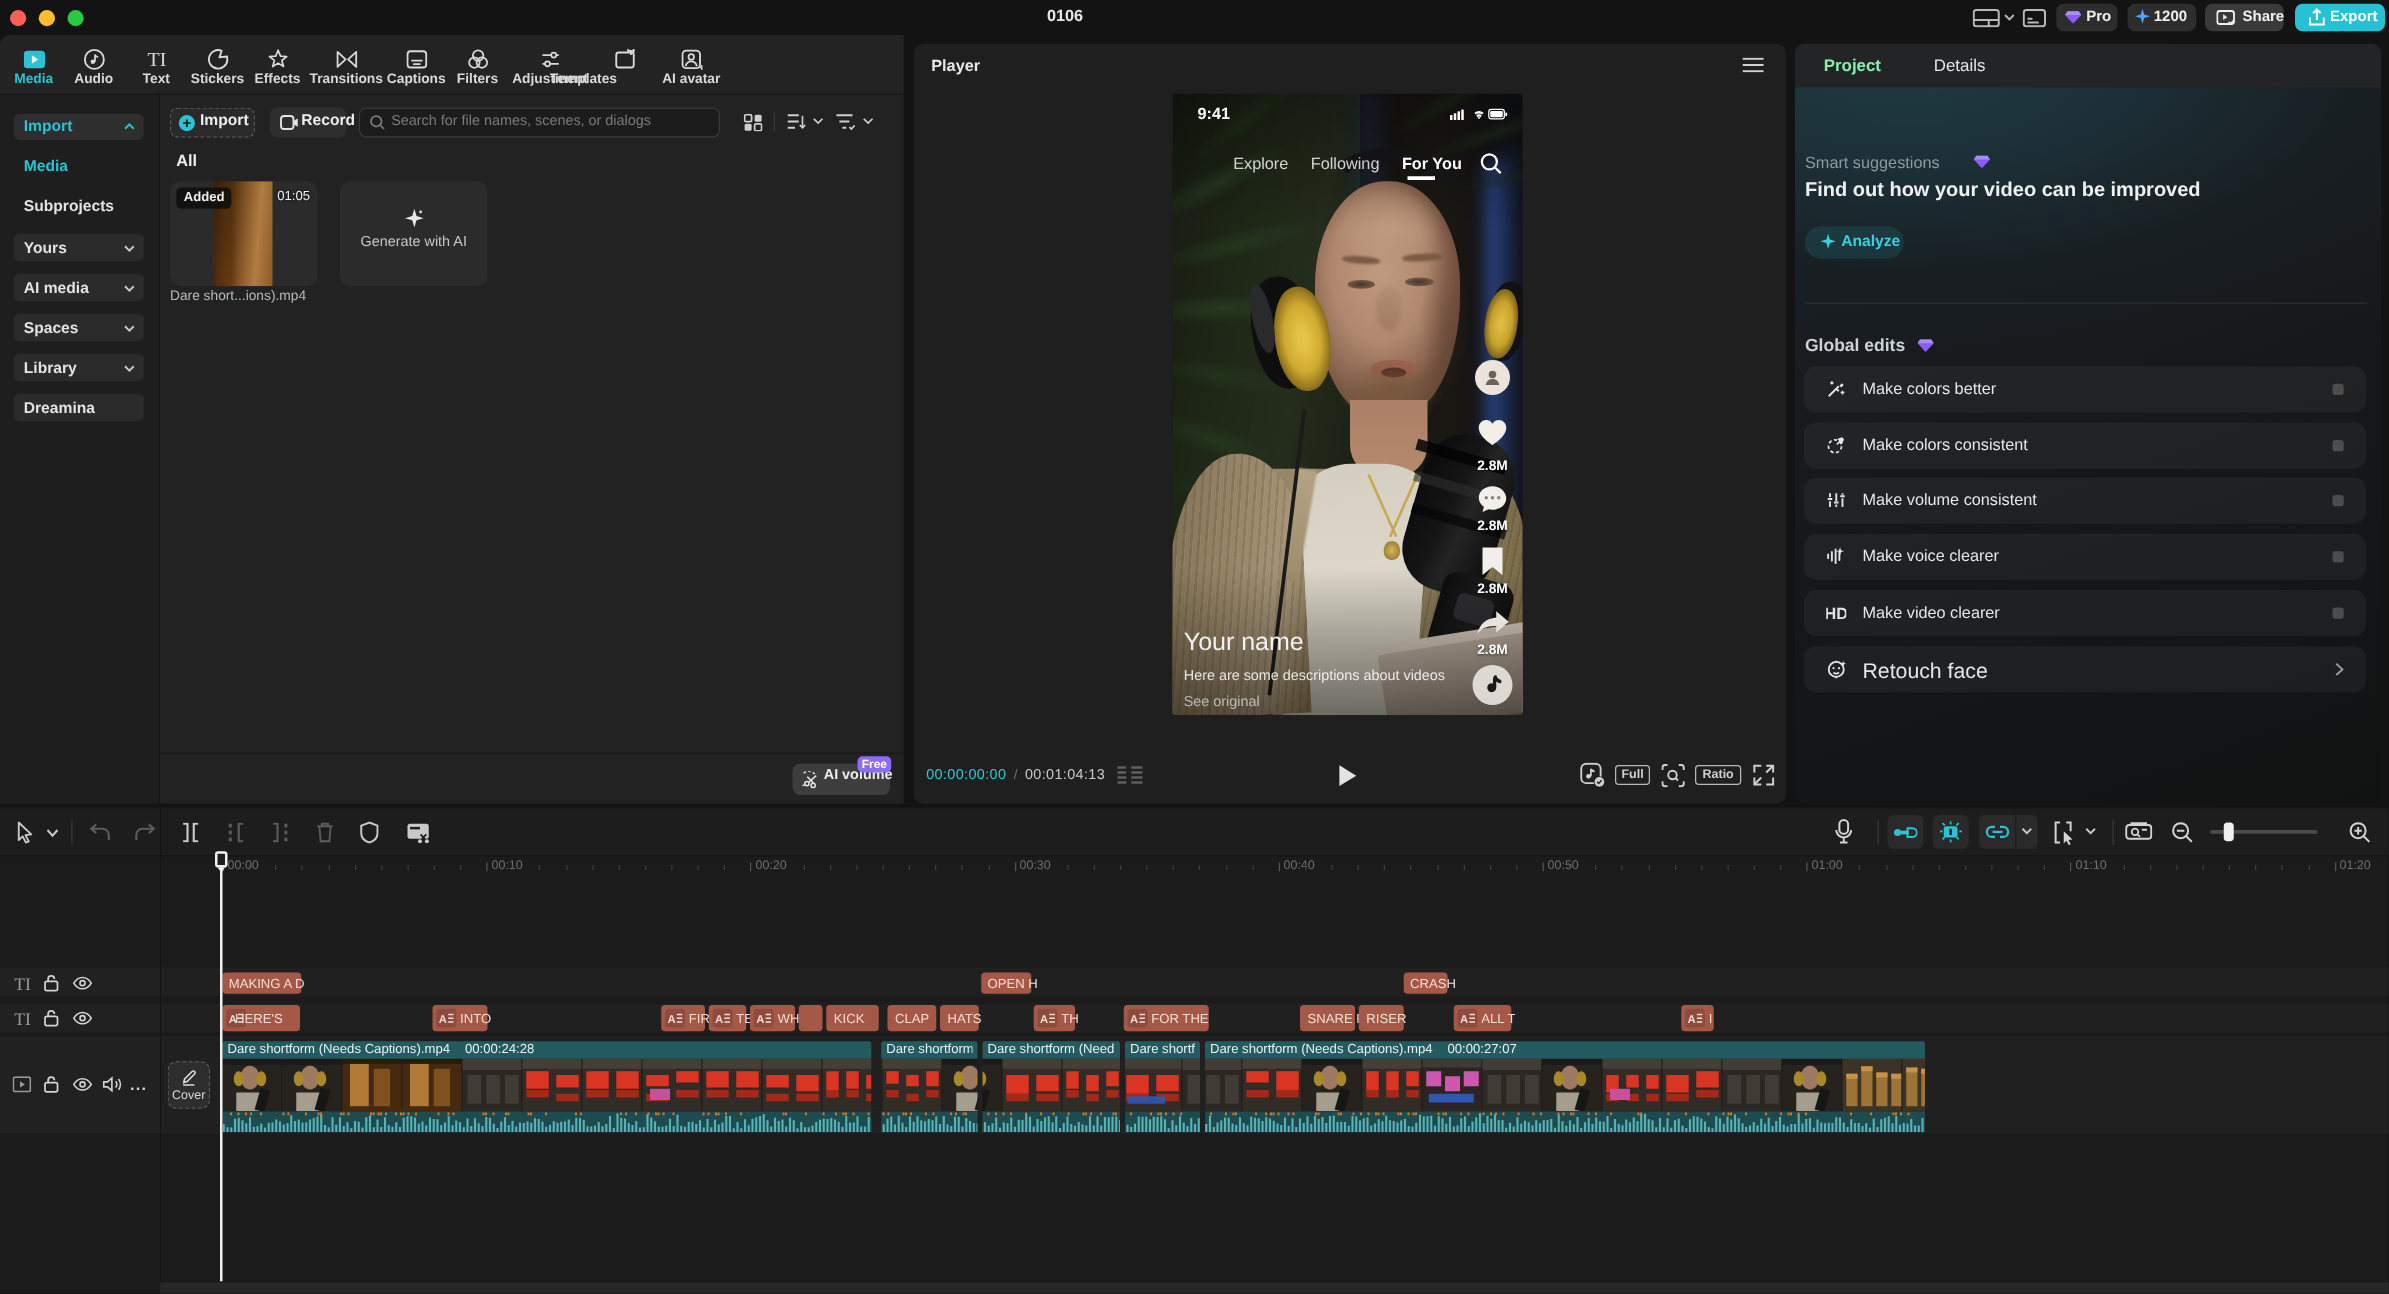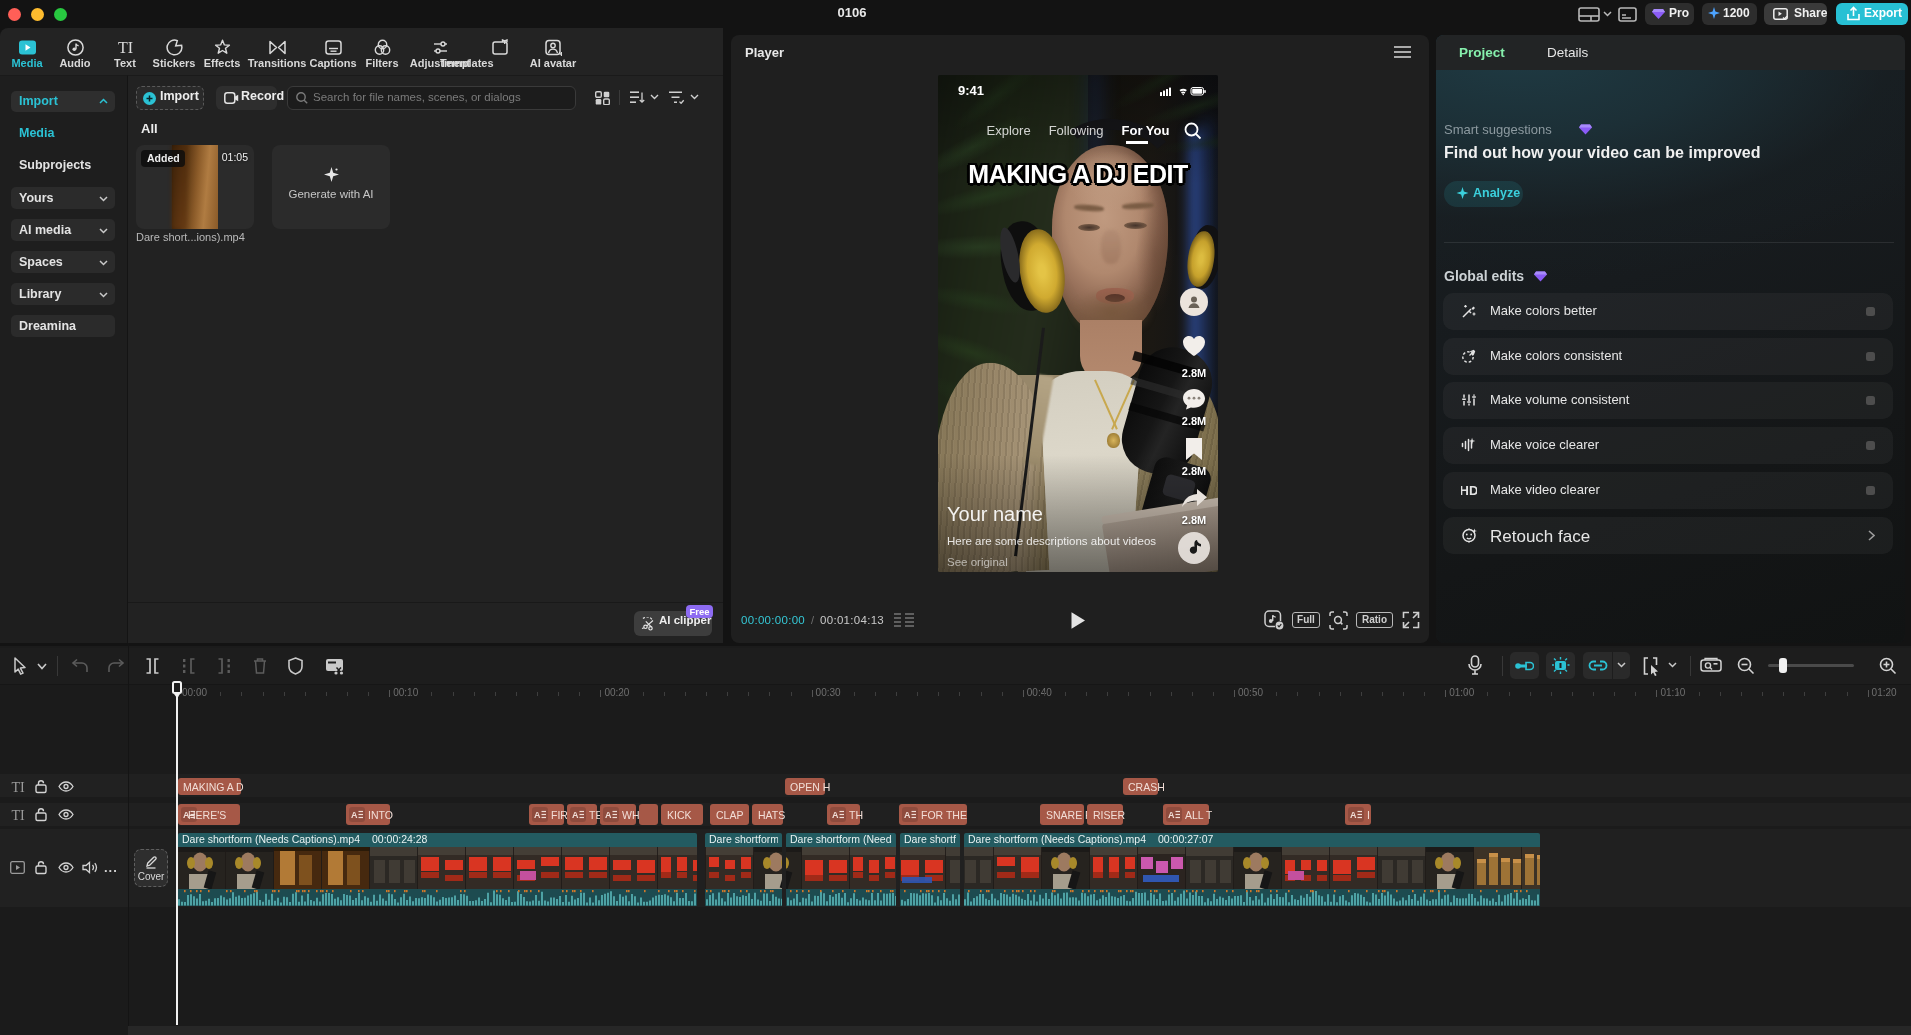--- a/index.html
+++ b/index.html
@@ -200,21 +200,21 @@
 <div class="abs" style="left:272px;top:188px;width:118px;text-align:center;color:#c6c6c6;font-size:11.5px">Generate with AI</div>
 <div class="abs" style="left:128px;top:602px;width:595px;height:1px;background:#191919"></div>
 <div class="abs" style="left:634px;top:611px;width:78px;height:25px;background:#3d3d3d;border-radius:6px"></div>
 <svg class="ic" style="left:641px;top:617px;" width="15" height="14" viewBox="0 0 15 14">
     <path d="M2 1.5a6 6 0 0 1 9.5 2" stroke="#e3e3e3" stroke-width="1.2" fill="none" stroke-dasharray="2.2 1.6"></path>
     <circle cx="4.5" cy="9.8" r="1.7" fill="none" stroke="#e3e3e3" stroke-width="1.2"></circle>
     <circle cx="9.5" cy="11.3" r="1.7" fill="none" stroke="#e3e3e3" stroke-width="1.2"></circle>
     <path d="M5.9 8.9L12 3.5M10.6 10.2L4.8 4.3" stroke="#e3e3e3" stroke-width="1.2"></path>
     <path d="M1 11.5l2-.8" stroke="#e3e3e3" stroke-width="1.2"></path>
   </svg>
-<div class="abs" style="left:659px;top:614px;color:#ededed;font-size:11.5px;font-weight:bold">AI clipper</div>
+<div class="abs" style="left:659px;top:614px;color:#ededed;font-size:11.5px;font-weight:bold">AI volume</div>
 <div class="abs" style="left:686px;top:605px;width:27px;height:13px;background:#8d6bf2;border-radius:4px"></div>
 <div class="abs" style="left:686px;top:606px;width:27px;text-align:center;color:#fff;font-size:9.5px;font-weight:bold">Free</div>
 <div class="abs" style="left:731px;top:35px;width:698px;height:608px;background:#1f1f1f;border-radius:8px"></div>
 <div class="abs" style="left:745px;top:45px;color:#e8e8e8;font-size:13px;font-weight:bold">Player</div>
 <svg class="ic" style="left:1394px;top:46px;" width="17" height="12" viewBox="0 0 17 12">
     <line x1="0" y1="1" x2="17" y2="1" stroke="#cfcfcf" stroke-width="1.6"></line>
     <line x1="0" y1="6" x2="17" y2="6" stroke="#cfcfcf" stroke-width="1.6"></line>
     <line x1="0" y1="11" x2="17" y2="11" stroke="#cfcfcf" stroke-width="1.6"></line>
   </svg>
 <div class="abs" style="left:938px;top:75px;width:280px;height:497px;background:#17181a;border-radius:2px;overflow:hidden">
@@ -284,21 +284,20 @@
       <rect x="31" y="1.5" width="12.5" height="7.5" rx="2" fill="none" stroke="#fff" stroke-width="1"></rect>
       <rect x="32.2" y="2.8" width="10" height="5" rx="1" fill="#fff"></rect>
       <rect x="44.2" y="4" width="1.6" height="3" rx=".8" fill="#fff"></rect>
     </svg>
 <div style="position:absolute;left:0px;top:48px;width:280px;text-align:center;font-size:13px;color:rgba(255,255,255,.8)"><span style="margin:0 9px">Explore</span><span style="margin:0 9px">Following</span><span style="margin:0 9px;color:#fff;font-weight:bold">For You</span></div>
 <div style="position:absolute;left:188px;top:66px;width:22px;height:2.5px;background:#fff"></div>
 <svg style="position:absolute;left:246px;top:47px" width="18" height="18" viewBox="0 0 18 18">
       <circle cx="7.5" cy="7.5" r="6" fill="none" stroke="#fff" stroke-width="1.8"></circle>
       <line x1="12" y1="12" x2="16.5" y2="16.5" stroke="#fff" stroke-width="1.8"></line>
     </svg>
-<div style="position:absolute;left:0;top:85px;width:280px;text-align:center;color:#fff;font-size:25px;font-weight:bold;letter-spacing:-.5px;text-shadow:2px 2px 0 #000,-2px 2px 0 #000,2px -2px 0 #000,-2px -2px 0 #000,0 3px 0 #000,3px 0 0 #000,-3px 0 0 #000">MAKING A DJ EDIT</div>
 <div style="position:absolute;left:242px;top:213px;width:28px;height:28px;background:#ece4dc;border-radius:50%"></div>
 <svg style="position:absolute;left:248px;top:219px" width="16" height="16" viewBox="0 0 16 16">
       <circle cx="8" cy="5.6" r="3" fill="#6b6258"></circle>
       <path d="M2.5 14c.7-3.2 2.8-4.8 5.5-4.8s4.8 1.6 5.5 4.8z" fill="#6b6258"></path>
     </svg>
 <svg style="position:absolute;left:243px;top:259px" width="26" height="24" viewBox="0 0 26 24">
       <path d="M13 22S2 15.5 2 8.2C2 4.5 4.8 2 8 2c2.2 0 4 1.2 5 3 1-1.8 2.8-3 5-3 3.2 0 6 2.5 6 6.2C24 15.5 13 22 13 22z" fill="#f2eeea"></path>
     </svg>
 <div style="position:absolute;left:236px;top:292px;width:40px;text-align:center;color:#fff;font-size:11px;font-weight:bold;text-shadow:0 1px 2px rgba(0,0,0,.6)">2.8M</div>
 <svg style="position:absolute;left:244px;top:313px" width="24" height="23" viewBox="0 0 24 23">

